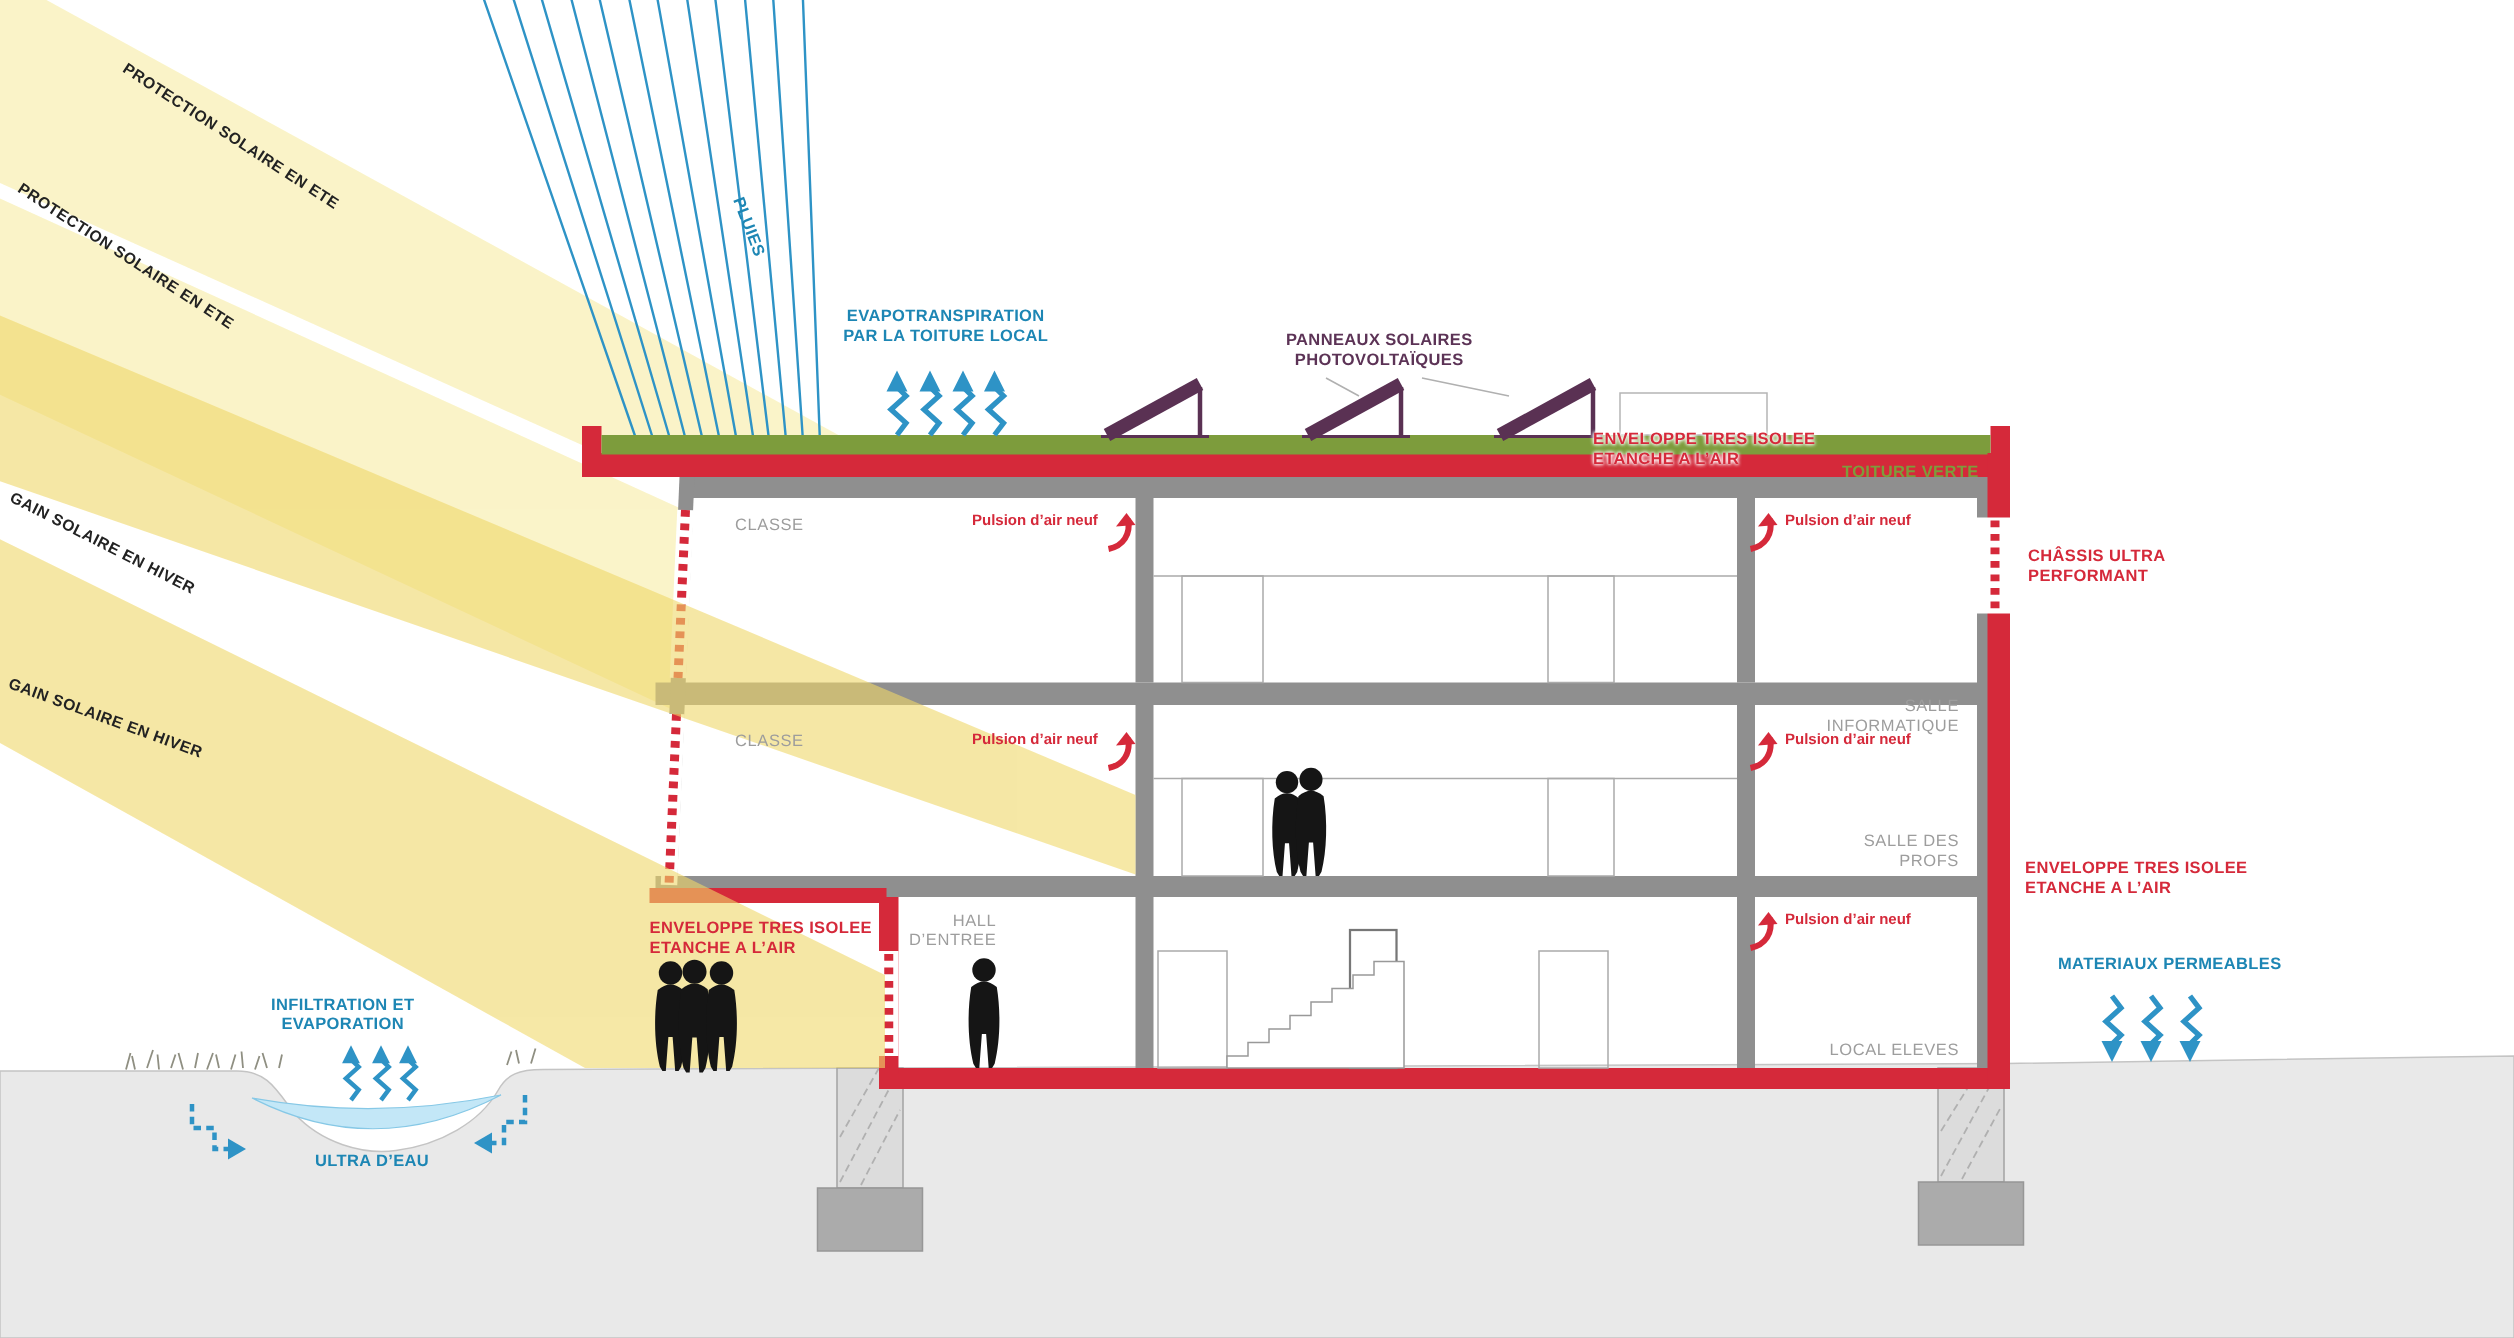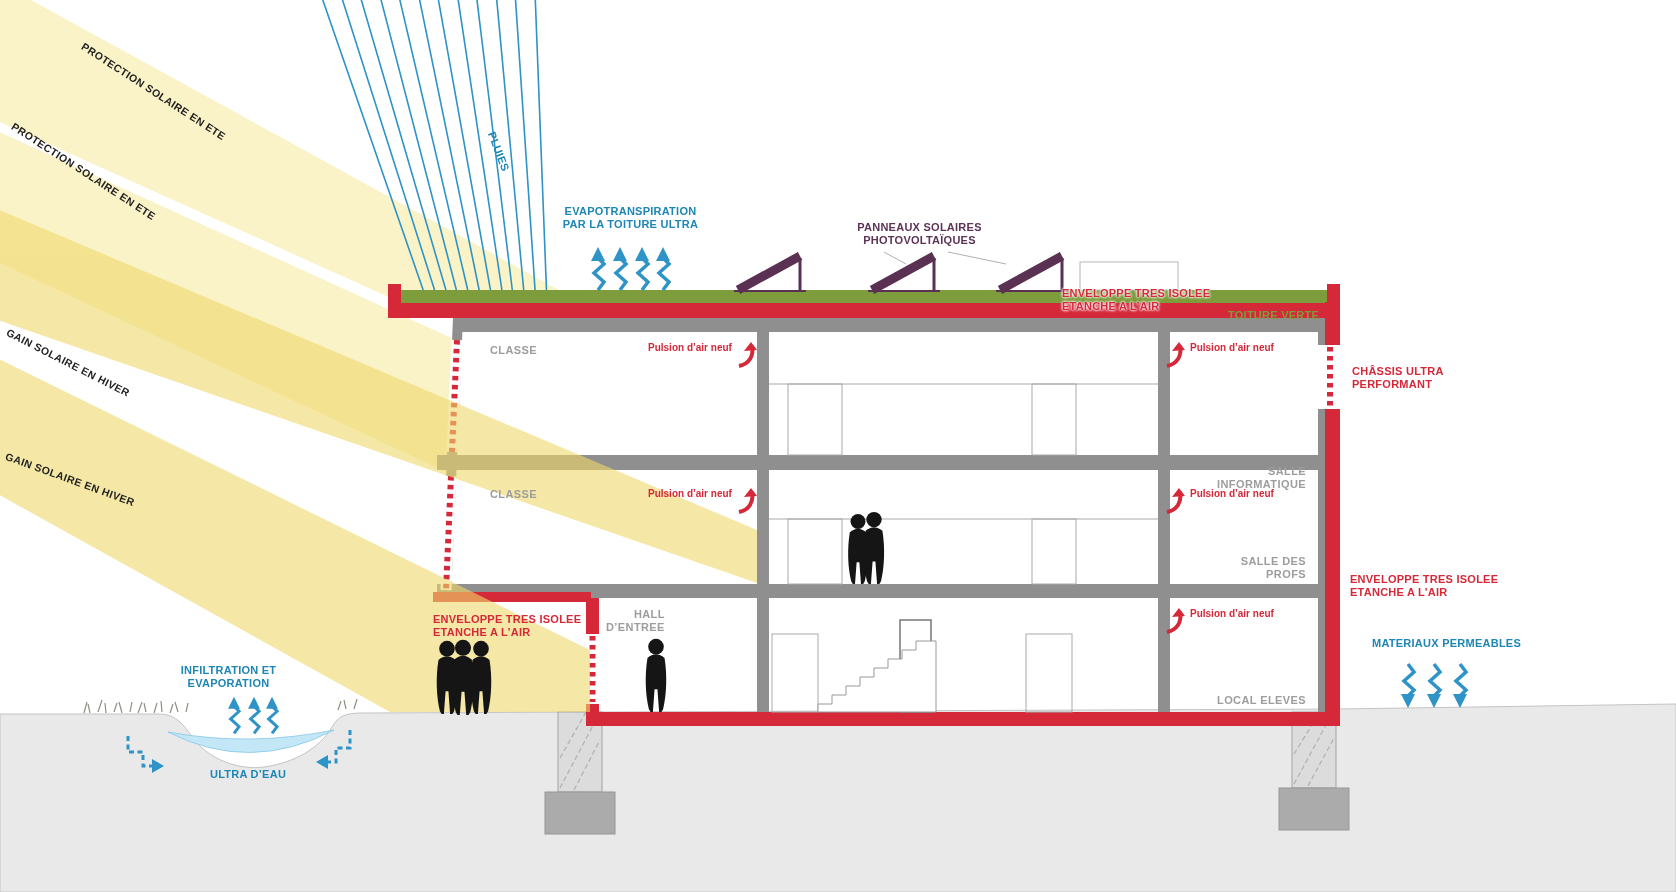--- a/index.html
+++ b/index.html
@@ -7,21 +7,21 @@
           font-family:"Liberation Sans",sans-serif;}
   svg.layer{position:absolute;left:0;top:0;}
   .lbl{position:absolute;font-size:11px;font-weight:bold;letter-spacing:.25px;
        white-space:pre-line;line-height:1.2;}
   .rot{transform-origin:0 0;}
   .black{color:#222;font-size:10.5px;letter-spacing:.4px;}
   .blue{color:#1d86b4;}
   .red{color:#d5293a;}
   .green{color:#7d9c3c;}
   .purple{color:#5c3356;}
-  .gray{color:#9d9d9d;font-weight:bold;letter-spacing:.4px;}
+  .gray{color:#9d9d9d;font-weight:normal;letter-spacing:.4px;}
   .center{text-align:center;}
   .right{text-align:right;}
   .halo{text-shadow:0 0 3px #fff,0 0 3px #fff,0 0 2px #fff;}
   .pulsion{position:absolute;display:flex;align-items:flex-start;gap:4px;color:#d5293a;
            font-weight:bold;font-size:10px;white-space:nowrap;}
   .pulsion svg{flex:0 0 auto;}
 </style>
 </head>
 <body>
 
@@ -175,21 +175,21 @@
   </g>
 </svg>
 
 <div class="lbl rot black" style="left:86px;top:40px;transform:rotate(33deg);">PROTECTION SOLAIRE EN ETE</div>
 <div class="lbl rot black" style="left:16px;top:120px;transform:rotate(33deg);">PROTECTION SOLAIRE EN ETE</div>
 <div class="lbl rot black" style="left:10px;top:326px;transform:rotate(27deg);">GAIN SOLAIRE EN HIVER</div>
 <div class="lbl rot black" style="left:8px;top:450px;transform:rotate(20deg);">GAIN SOLAIRE EN HIVER</div>
 <div class="lbl rot blue" style="left:497px;top:130px;transform:rotate(69deg);">PLUIES</div>
 
 <div class="lbl blue center" style="left:548px;top:205px;width:165px;">EVAPOTRANSPIRATION
-PAR LA TOITURE ULTRA</div>
+PAR LA TOITURE LOCAL</div>
 <div class="lbl purple center" style="left:812px;top:221px;width:215px;">PANNEAUX SOLAIRES
 PHOTOVOLTAÏQUES</div>
 <div class="lbl green" style="left:1228px;top:275px;margin-top:34px;">TOITURE VERTE</div>
 <div class="lbl red halo" style="left:1062px;top:287px;">ENVELOPPE TRES ISOLEE
 ETANCHE A L’AIR</div>
 <div class="lbl red" style="left:1352px;top:365px;">CHÂSSIS ULTRA
 PERFORMANT</div>
 <div class="lbl red" style="left:1350px;top:573px;">ENVELOPPE TRES ISOLEE
 ETANCHE A L’AIR</div>
 <div class="lbl blue" style="left:1372px;top:637px;">MATERIAUX PERMEABLES</div>

